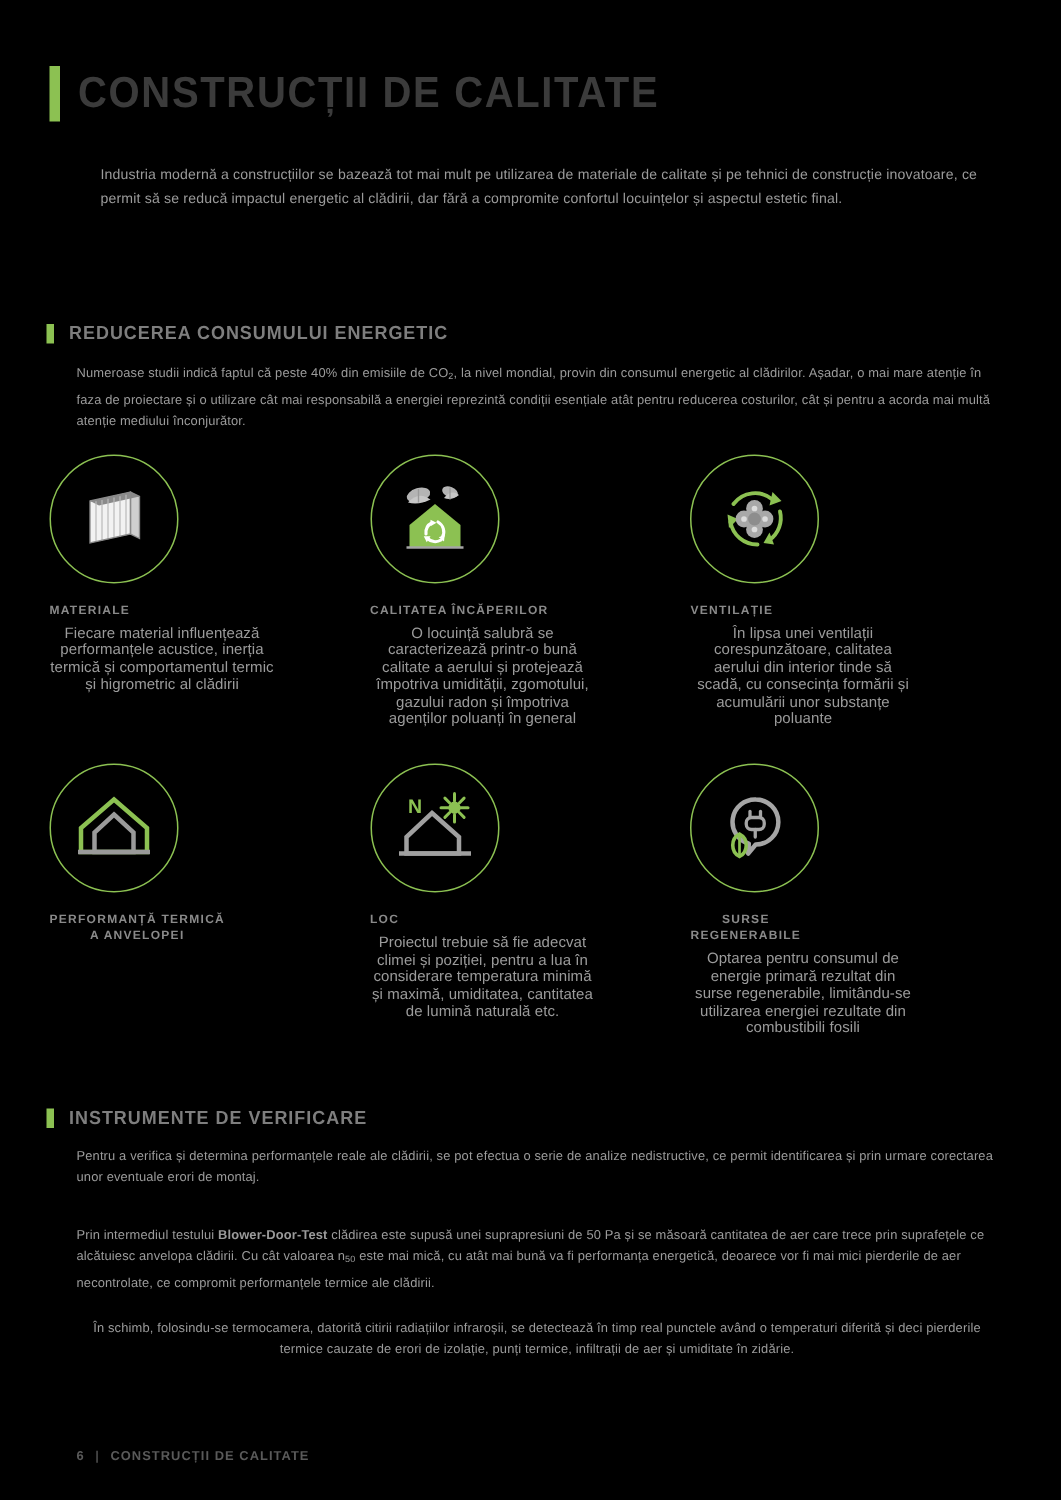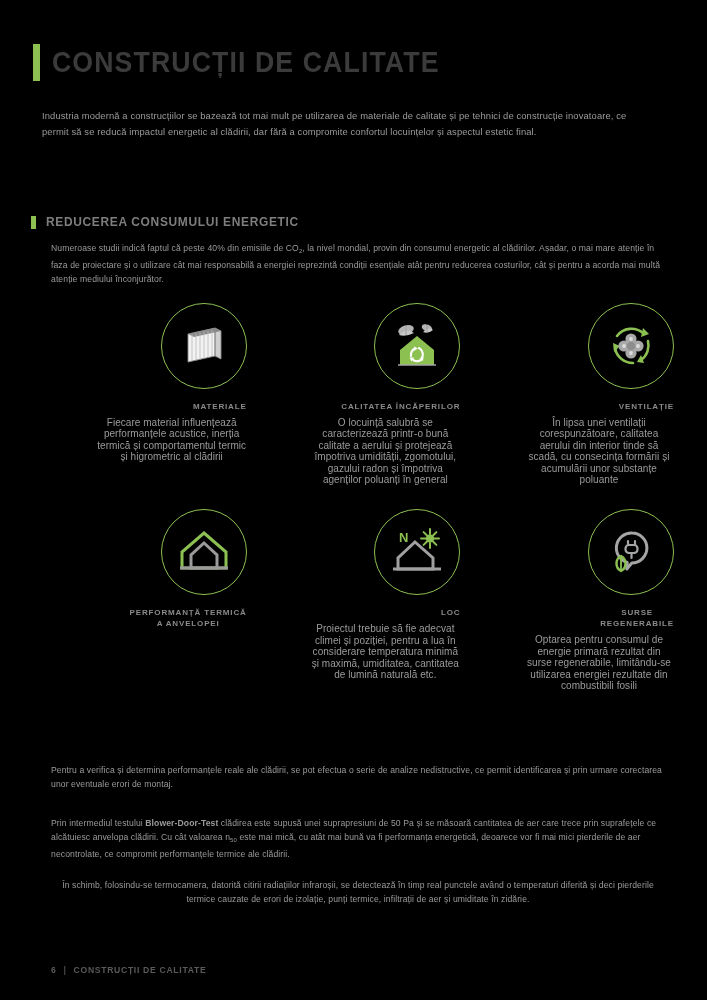--- a/index.html
+++ b/index.html
@@ -45,21 +45,21 @@
     color: #3b3b3b;
     font-family: "Liberation Sans Narrow", "Liberation Sans", sans-serif;
     transform: scaleX(0.92);
     transform-origin: left center;
     white-space: nowrap;
   }
 
   
   .intro {
     position: absolute;
-    left: 42px;
+    left: 67px;
     top: 108px;
     width: 612px;
     font-size: 9.4px;
     line-height: 15.6px;
     color: #9b9b9b;
     letter-spacing: 0.12px;
   }
 
   
   .section-head {
@@ -106,21 +106,21 @@
     left: 33px;
     top: 303px;
     width: 641px;
     display: grid;
     grid-template-columns: repeat(3, 1fr);
     row-gap: 24px;
   }
   .cell {
     display: flex;
     flex-direction: column;
-    align-items: flex-end;
+    align-items: flex-start;
     text-align: center;
   }
   .circle {
     width: 86px;
     height: 86px;
     border: 1.6px solid #8CC152;
     border-radius: 50%;
     display: flex;
     align-items: center;
     justify-content: center;
@@ -335,20 +335,24 @@
           <line x1="19" y1="34" x2="19" y2="46" stroke="#8CC152" stroke-width="1.8" stroke-linecap="round"></line>
         </svg>
       </div>
       <div class="cell-title">SURSE
 REGENERABILE</div>
       <div class="cell-desc">Optarea pentru consumul de energie primară rezultat din surse regenerabile, limitându-se utilizarea energiei rezultate din combustibili fosili</div>
     </div>
 
   </div>
 
+  <div class="section-head" id="sec-verificare">
+    <div class="sbar"></div>
+    <div class="stext">INSTRUMENTE DE VERIFICARE</div>
+  </div>
 
   <div class="section-para" id="para-verif-1">Pentru a verifica și determina performanțele reale ale clădirii, se pot efectua o serie de analize nedistructive, ce permit identificarea și prin urmare corectarea unor eventuale erori de montaj.</div>
 
   <div class="section-para" id="para-verif-2">Prin intermediul testului <b>Blower-Door-Test</b> clădirea este supusă unei suprapresiuni de 50 Pa și se măsoară cantitatea de aer care trece prin suprafețele ce alcătuiesc anvelopa clădirii. Cu cât valoarea n<sub>50</sub> este mai mică, cu atât mai bună va fi performanța energetică, deoarece vor fi mai mici pierderile de aer necontrolate, ce compromit performanțele termice ale clădirii.</div>
 
   <div class="section-para" id="para-verif-3">În schimb, folosindu-se termocamera, datorită citirii radiațiilor infraroșii, se detectează în timp real punctele având o temperaturi diferită și deci pierderile termice cauzate de erori de izolație, punți termice, infiltrații de aer și umiditate în zidărie.</div>
 
   <div class="footer">
     <span>6</span>
     <span class="sep">|</span>

